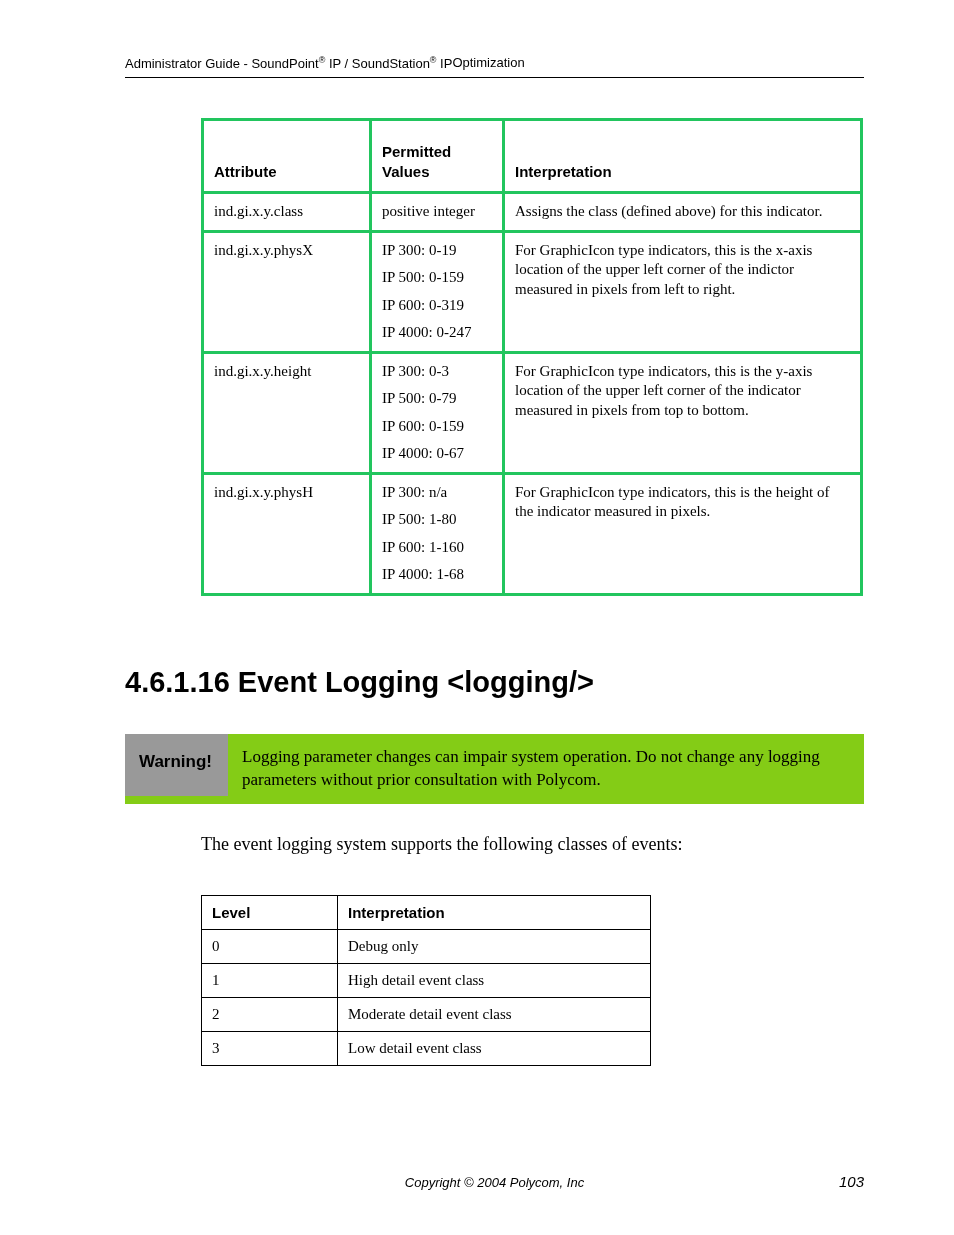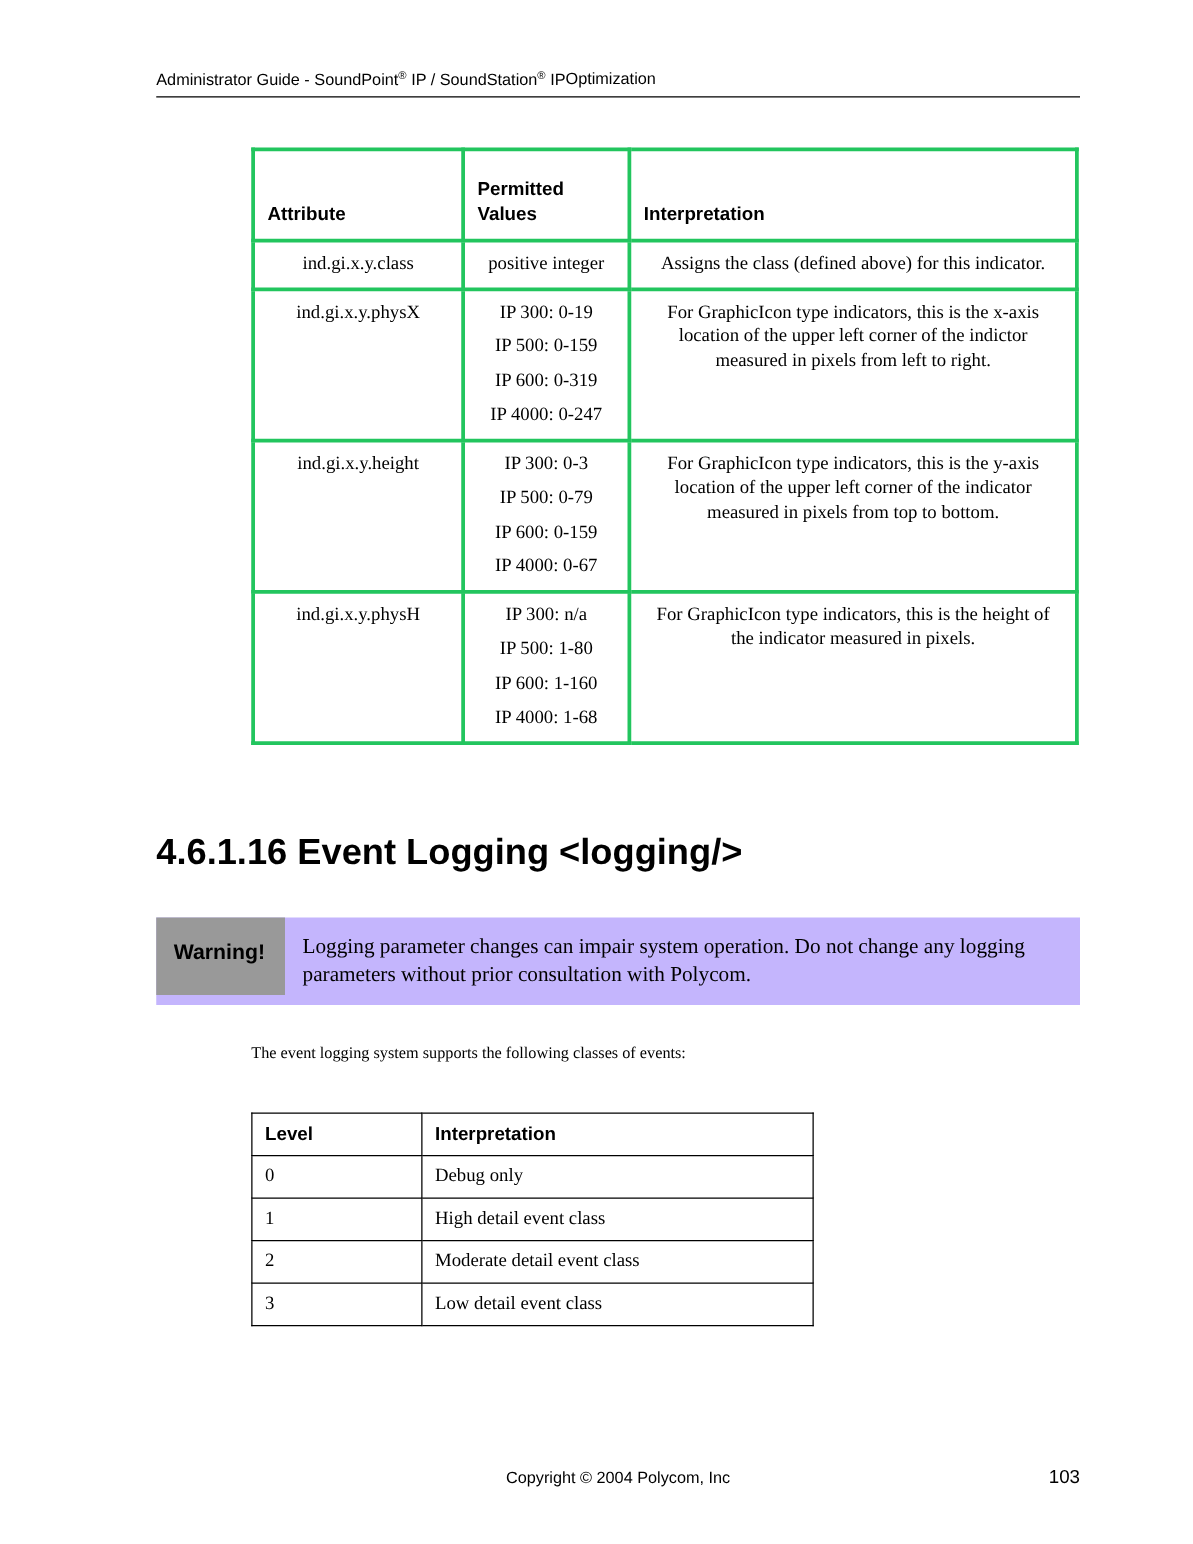--- a/index.html
+++ b/index.html
@@ -46,60 +46,59 @@
   .tbl th {
     font-family: "Futura", "Trebuchet MS", Arial, sans-serif;
     font-weight: bold;
     font-size: 15px;
     padding: 10px 10px 10px 10px;
     height: 50px;
     vertical-align: bottom;
   }
   .tbl td {
     padding: 8px 10px 8px 10px;
-    text-align: center;
   }
   .tbl .col-attr { width: 145px; }
   .tbl .col-perm { width: 110px; }
   .tbl .col-interp { }
   .perm-multi div { margin-bottom: 8px; }
   .perm-multi div:last-child { margin-bottom: 0; }
 
   .section-heading {
     font-family: "Futura", "Trebuchet MS", Arial, sans-serif;
     font-weight: bold;
     font-size: 29px;
     margin: 70px 0 35px 0;
   }
 
   .warning-box {
     display: flex;
     align-items: flex-start;
-    background: #c4b5fd;
+    background: #84cc16;
     margin: 0 0 30px 0;
     padding: 0;
   }
   .warning-label {
     background: #999;
     color: #000;
     font-family: "Futura", "Trebuchet MS", Arial, sans-serif;
     font-weight: bold;
     font-size: 17px;
     padding: 18px 14px 24px 14px;
     min-width: 75px;
     text-align: left;
   }
   .warning-text {
     font-size: 17px;
     padding: 12px 14px 12px 14px;
     line-height: 1.35;
   }
 
   .body-text {
-    font-size: 13px;
+    font-size: 18px;
     margin: 4px 0 40px 76px;
   }
 
   .tbl2 {
     border-collapse: collapse;
     margin-left: 76px;
     width: 450px;
     border-radius: 26px;
   }
   .tbl2 th, .tbl2 td {
@@ -116,20 +115,21 @@
 
   .footer {
     position: absolute;
     bottom: 45px;
     left: 125px;
     right: 90px;
     display: flex;
     justify-content: flex-start;
     align-items: baseline;
     font-size: 14px;
+    font-style: italic;
   }
   .footer-left { width: 200px; }
   .footer-center {
     flex: 1;
     text-align: center;
     font-family: "Futura", "Trebuchet MS", Arial, sans-serif;
     font-size: 13px;
   }
   .footer-right {
     width: 200px;

